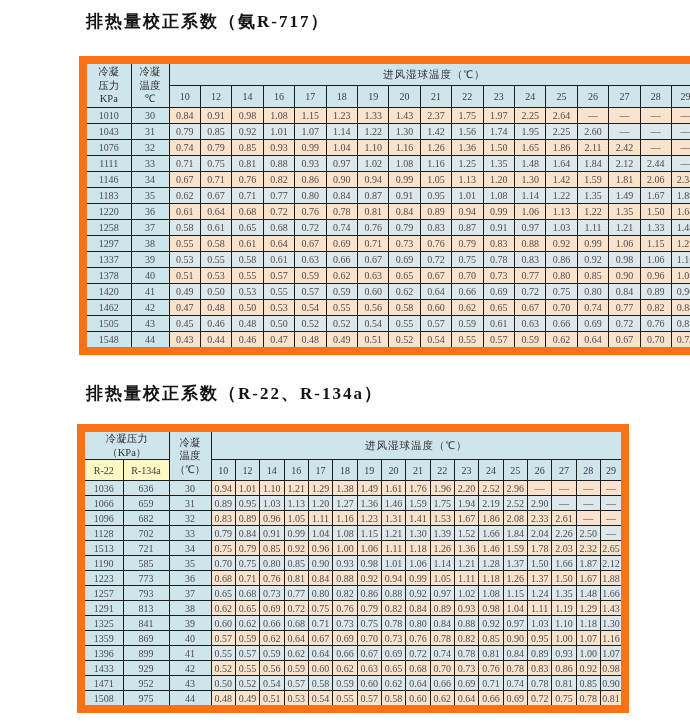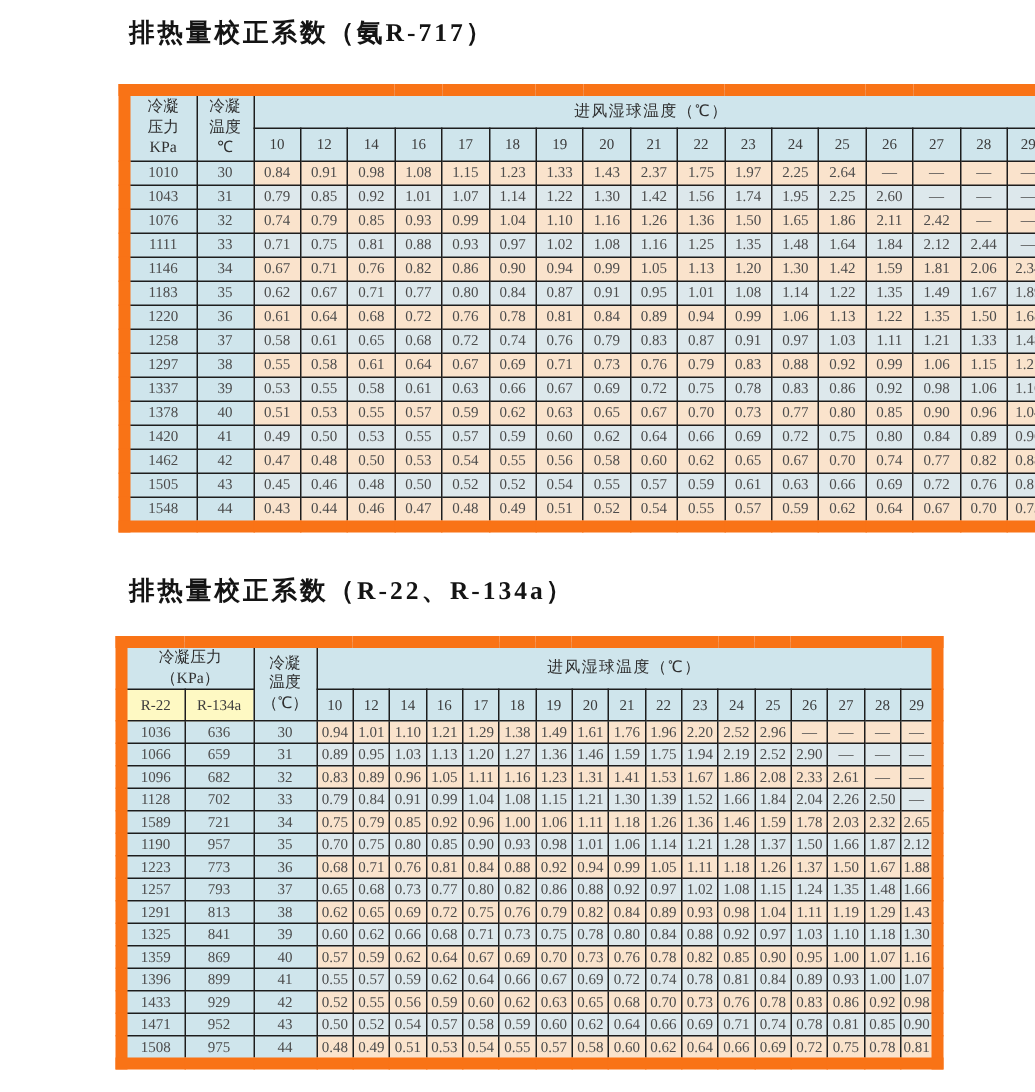--- a/index.html
+++ b/index.html
@@ -519,21 +519,21 @@
           <td class="val">1.39</td>
           <td class="val">1.52</td>
           <td class="val">1.66</td>
           <td class="val">1.84</td>
           <td class="val">2.04</td>
           <td class="val">2.26</td>
           <td class="val">2.50</td>
           <td class="val">—</td>
         </tr>
         <tr class="peach">
-          <td class="idcell">1589</td>
+          <td class="idcell">1513</td>
           <td class="idcell">721</td>
           <td class="idcell">34</td>
           <td class="val">0.75</td>
           <td class="val">0.79</td>
           <td class="val">0.85</td>
           <td class="val">0.92</td>
           <td class="val">0.96</td>
           <td class="val">1.00</td>
           <td class="val">1.06</td>
           <td class="val">1.11</td>
@@ -542,21 +542,21 @@
           <td class="val">1.36</td>
           <td class="val">1.46</td>
           <td class="val">1.59</td>
           <td class="val">1.78</td>
           <td class="val">2.03</td>
           <td class="val">2.32</td>
           <td class="val">2.65</td>
         </tr>
         <tr class="blue">
           <td class="idcell">1190</td>
-          <td class="idcell">957</td>
+          <td class="idcell">585</td>
           <td class="idcell">35</td>
           <td class="val">0.70</td>
           <td class="val">0.75</td>
           <td class="val">0.80</td>
           <td class="val">0.85</td>
           <td class="val">0.90</td>
           <td class="val">0.93</td>
           <td class="val">0.98</td>
           <td class="val">1.01</td>
           <td class="val">1.06</td>

